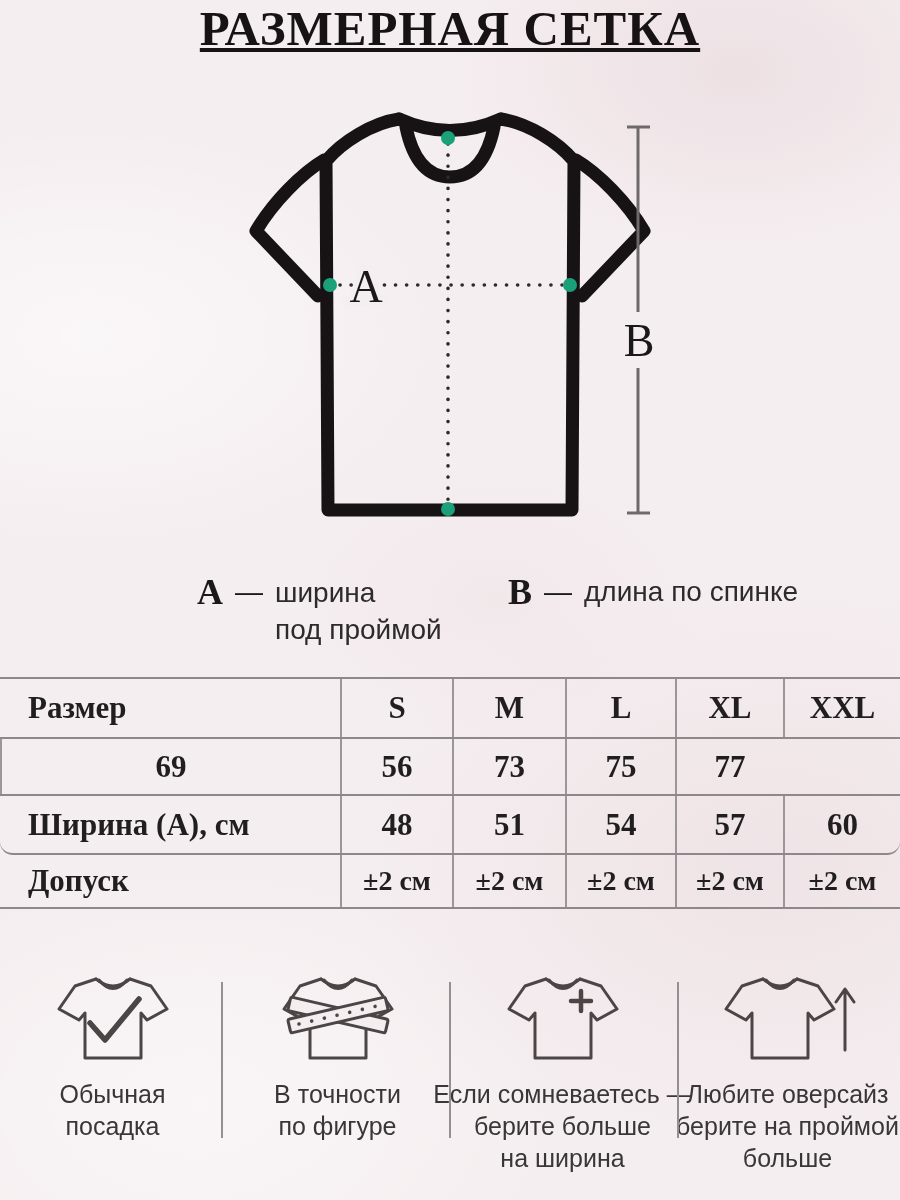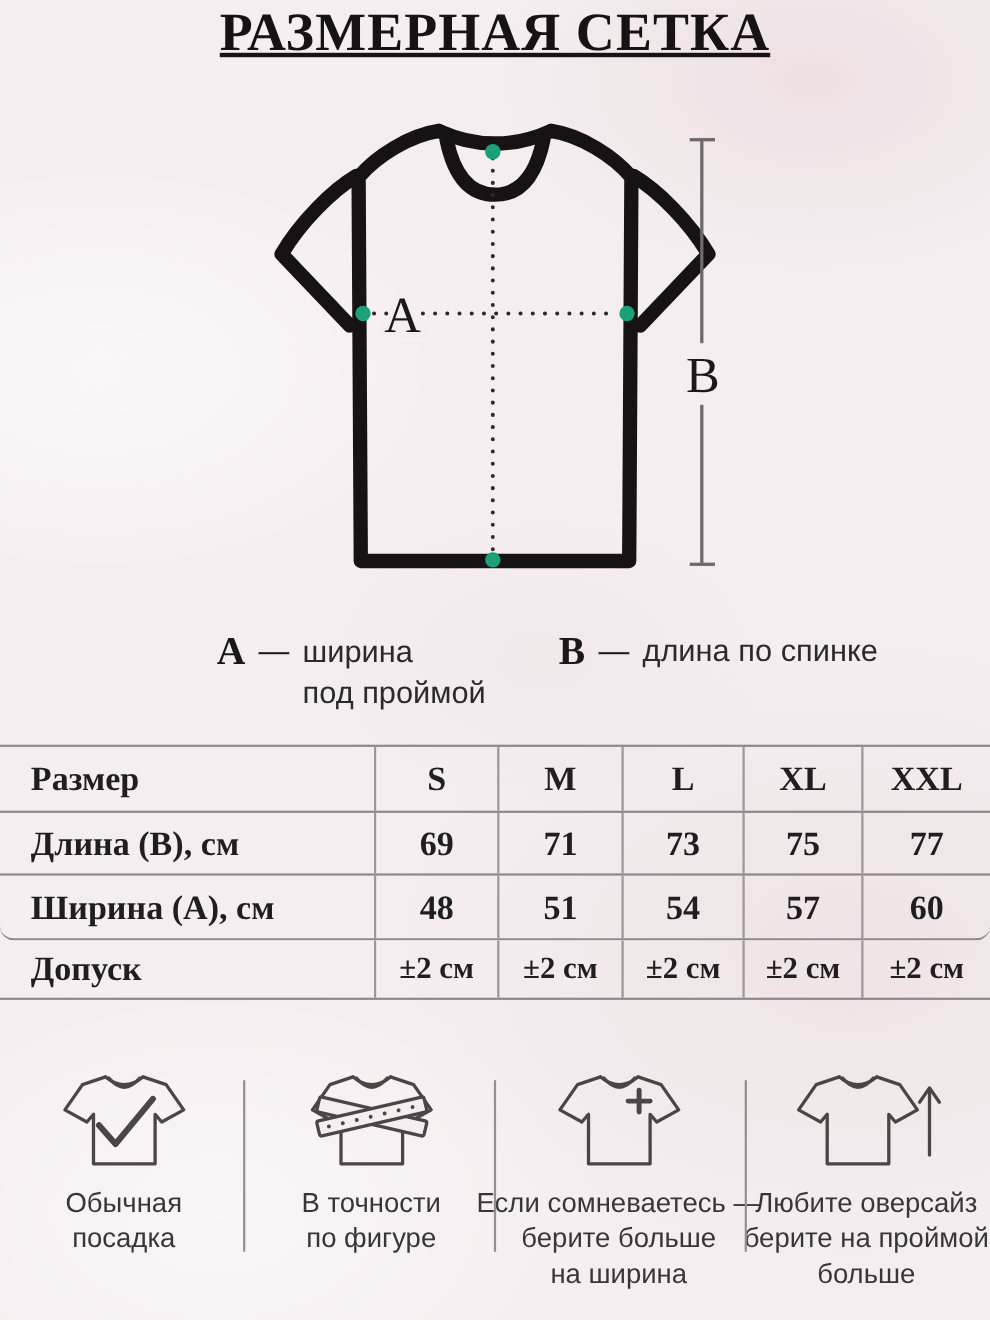--- a/index.html
+++ b/index.html
@@ -120,23 +120,22 @@
   <div class="size-table">
     <div class="t-row t-header">
       <div class="t-cell t-label">Размер</div>
       <div class="t-cell t-val">S</div>
       <div class="t-cell t-val">M</div>
       <div class="t-cell t-val">L</div>
       <div class="t-cell t-val">XL</div>
       <div class="t-cell t-val">XXL</div>
     </div>
     <div class="t-row t-r1">
-      <div class="t-cell t-label">Длина (B), см</div>
       <div class="t-cell t-val">69</div>
-      <div class="t-cell t-val">71</div>
+      <div class="t-cell t-val">56</div>
       <div class="t-cell t-val">73</div>
       <div class="t-cell t-val">75</div>
       <div class="t-cell t-val">77</div>
     </div>
     <div class="t-row t-r2">
       <div class="t-cell t-label">Ширина (A), см</div>
       <div class="t-cell t-val">48</div>
       <div class="t-cell t-val">51</div>
       <div class="t-cell t-val">54</div>
       <div class="t-cell t-val">57</div>

